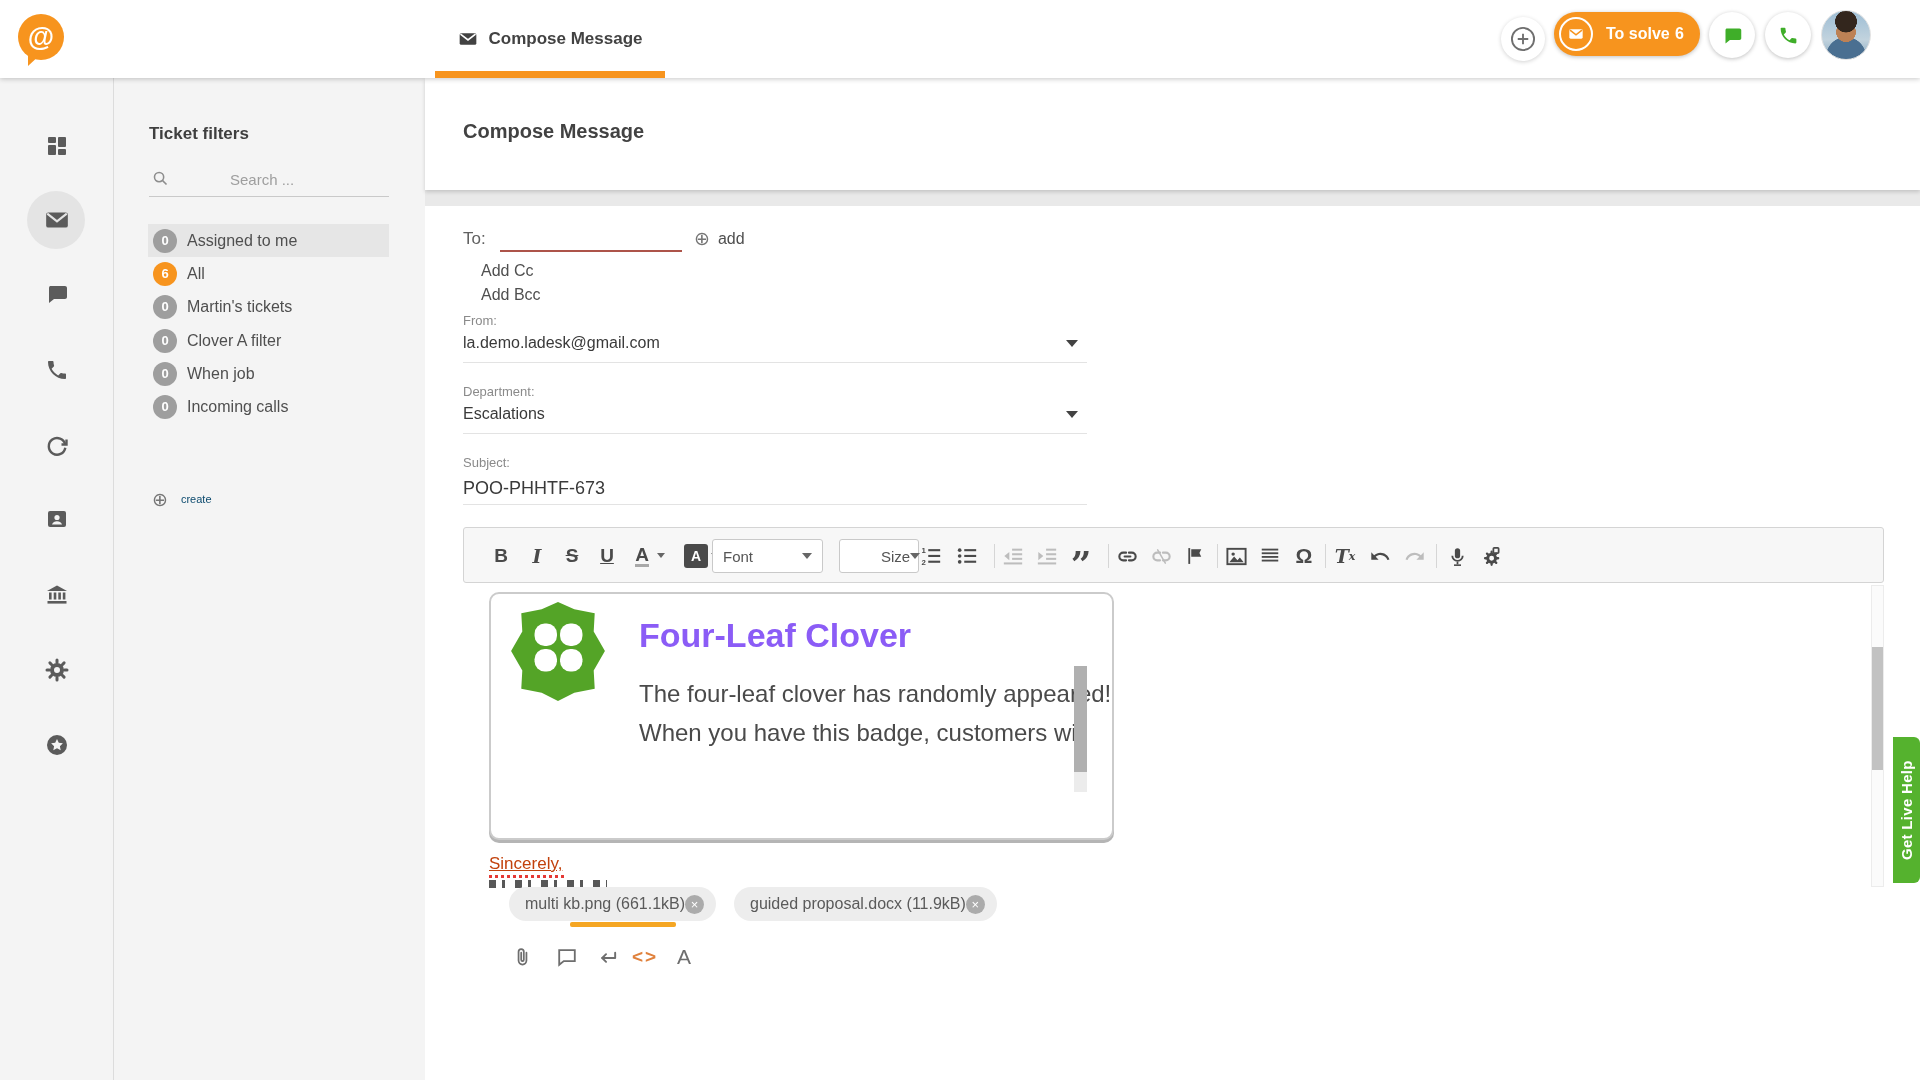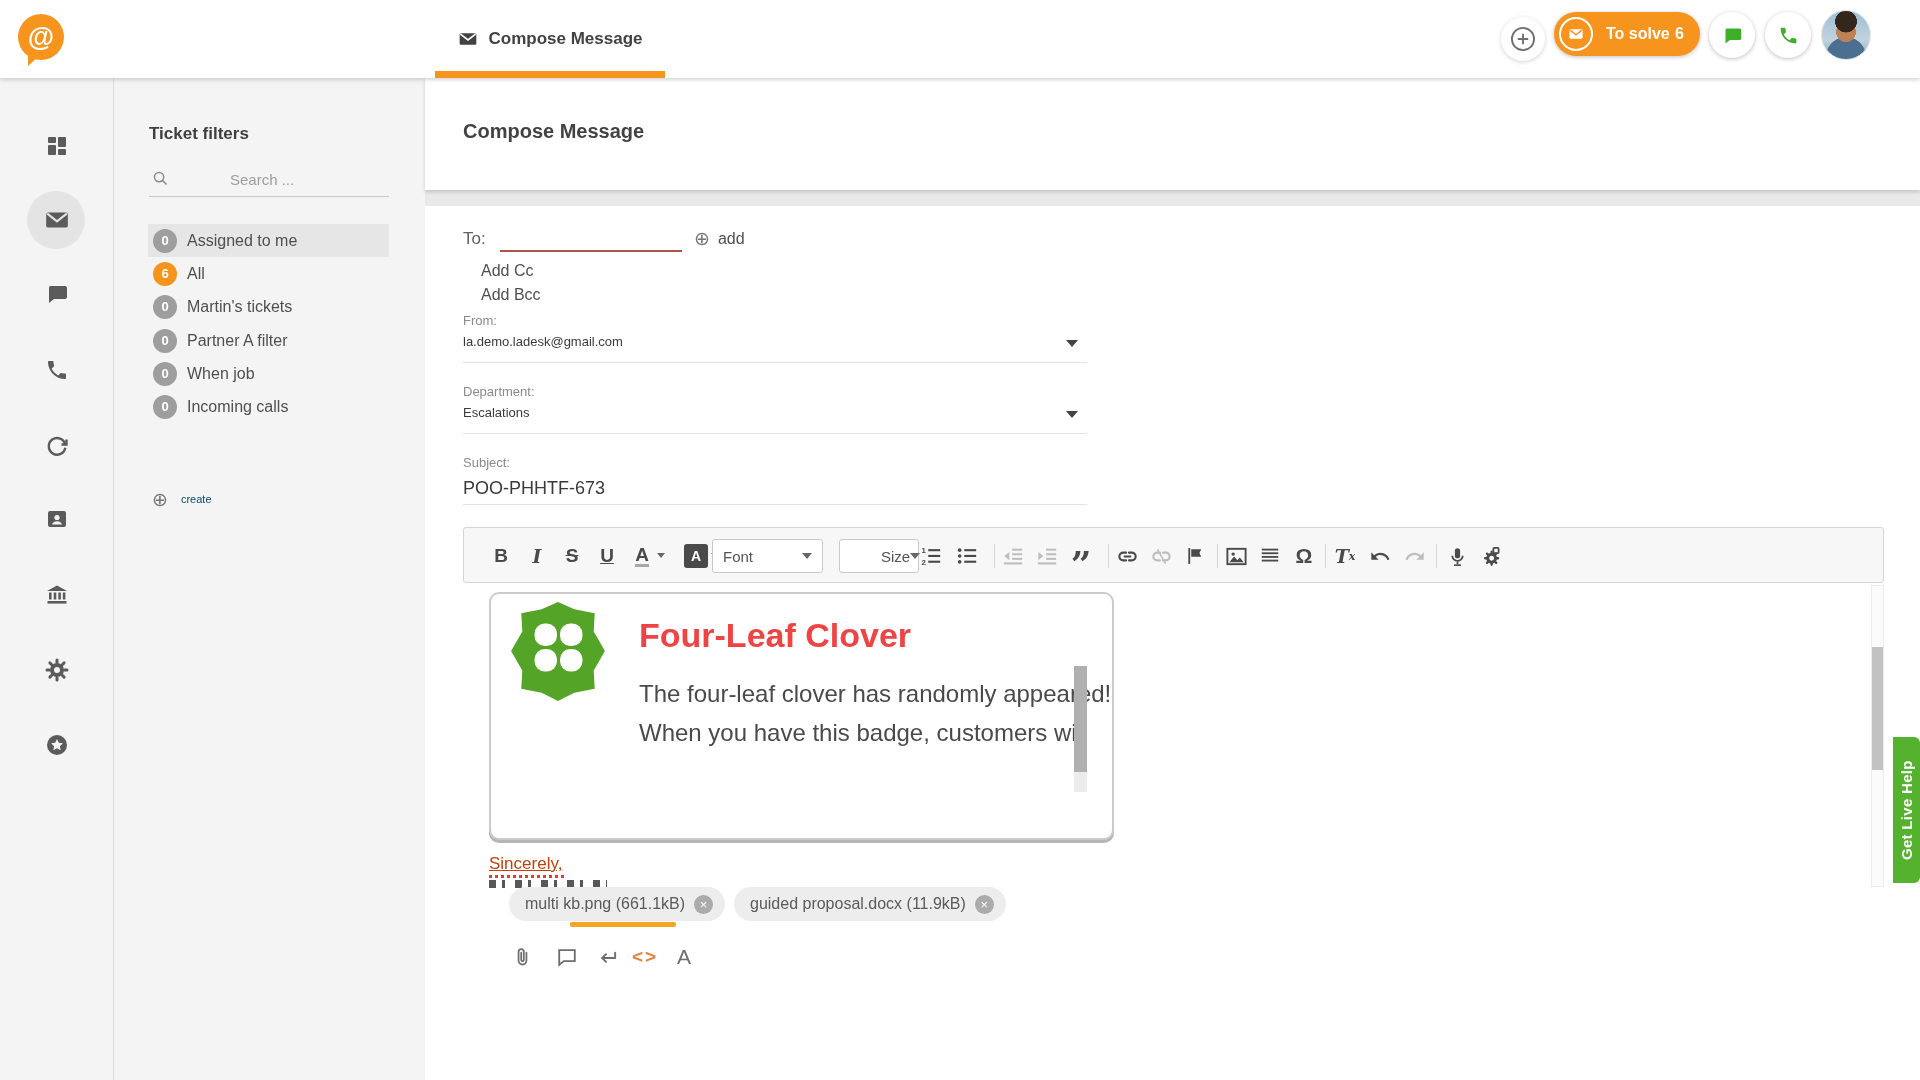--- a/index.html
+++ b/index.html
@@ -71,21 +71,21 @@
 
   
   .title-card { left:425px; top:78px; width:1495px; height:112px; background:#fff;
     box-shadow:0 2px 4px rgba(0,0,0,.16); z-index:5; }
   .page-title { left:463px; top:120px; font-size:20px; font-weight:600; color:#424242; }
   .form-card { left:425px; top:206px; width:1495px; height:874px; background:#fff; z-index:4; }
 
   
   .lab17 { font-size:17px; color:#616161; }
   .lab13 { font-size:13px; color:#8a8a8a; }
-  .val17 { font-size:13px; color:#3a3a3a; }
+  .val17 { font-size:16px; color:#3a3a3a; }
   .to-input { left:500px; top:228px; width:182px; height:24px; border:none; outline:none;
     background:transparent; border-bottom:2px solid #ad544a; font-size:16px; color:#333; }
   .linklike { font-size:16px; color:#4f4f4f; cursor:pointer; }
   .underline { height:1px; background:#e3e3e3; }
   .caret { width:0; height:0; border-left:6px solid transparent; border-right:6px solid transparent;
     border-top:7px solid #424242; cursor:pointer; }
   .plus-glyph { font-size:19px; color:#757575; }
 
   
   .toolbar { left:463px; top:527px; width:1421px; height:56px; background:#f7f7f7;
@@ -109,33 +109,33 @@
   .tx-g { font-family:"DejaVu Serif",serif; font-style:italic; font-size:19px; }
   .tx-g sub { font-size:11px; }
 
   
   .editor { left:463px; top:583px; width:1421px; height:305px; background:#fff; overflow:hidden; z-index:5; }
   .ed-scroll { left:1871px; top:585px; width:13px; height:302px; background:#fbfbfb;
     border:1px solid #ececec; z-index:7; }
   .ed-thumb { left:1872px; top:647px; width:11px; height:123px; background:#c2c2c2; z-index:8; cursor:pointer; }
   .badge-card { left:26px; top:9px; width:625px; height:248px; background:#fff;
     border:2px solid #cbcbcb; border-radius:10px; box-shadow:0 3px 0 #b5b5b5; }
-  .badge-title { left:148px; top:22px; font-size:34px; font-weight:600; color:#ef4444; }
+  .badge-title { left:148px; top:22px; font-size:34px; font-weight:600; color:#8b5cf6; }
   .badge-line { left:148px; font-size:24px; color:#4a4a4a; }
   .inner-scroll { left:583px; top:72px; width:13px; height:126px; background:#ececec; }
   .inner-thumb { left:583px; top:72px; width:13px; height:106px; background:#b0b0b0; }
   .signature { left:26px; top:271px; font-size:17px; color:#c2410c; text-decoration:underline; }
   .squiggle { left:26px; top:292px; width:78px; height:3px;
     background:repeating-linear-gradient(90deg,#e53935 0 3px,transparent 3px 6px); }
   .sig-clip { left:26px; top:297px; width:118px; height:8px; overflow:hidden;
     background:repeating-linear-gradient(90deg,#3a3a3a 0 7px,transparent 7px 13px,#3a3a3a 13px 16px,transparent 16px 26px); opacity:.85; }
 
   
   .chip { top:887px; height:34px; background:#ededed; border-radius:17px; display:flex;
-    align-items:center; padding:0 12px 0 16px; gap:9px; z-index:9; cursor:default; }
+    align-items:center; padding:0 12px 0 16px; z-index:9; cursor:default; }
   .chip .nm { font-size:16px; color:#5a5a5a; white-space:nowrap; }
   .chip .x { width:19px; height:19px; border-radius:50%; background:#ababab; color:#fff;
     font-size:13px; line-height:19px; text-align:center; cursor:pointer; }
   .progress { left:570px; top:922px; width:106px; height:5px; background:#f5a623; border-radius:2px; z-index:9; }
   .attach-divider { left:463px; top:929px; width:1421px; height:1px; background:#dcdcdc; }
 
   
   .bi { top:941px; width:32px; height:32px; display:flex; align-items:center;
     justify-content:center; color:#6e6e6e; cursor:pointer; z-index:6; }
   .code-g { color:#e0813c; font-size:19px; font-weight:700; letter-spacing:2px; }
@@ -297,21 +297,21 @@
   <div class="abs frow" style="top:257px;">
     <span class="fbadge orange">6</span>
     <span class="flabel">All</span>
   </div>
   <div class="abs frow" style="top:290px;">
     <span class="fbadge">0</span>
     <span class="flabel">Martin's tickets</span>
   </div>
   <div class="abs frow" style="top:324px;">
     <span class="fbadge">0</span>
-    <span class="flabel">Partner A filter</span>
+    <span class="flabel">Clover A filter</span>
   </div>
   <div class="abs frow" style="top:357px;">
     <span class="fbadge">0</span>
     <span class="flabel">When job</span>
   </div>
   <div class="abs frow" style="top:390px;">
     <span class="fbadge">0</span>
     <span class="flabel">Incoming calls</span>
   </div>
 

